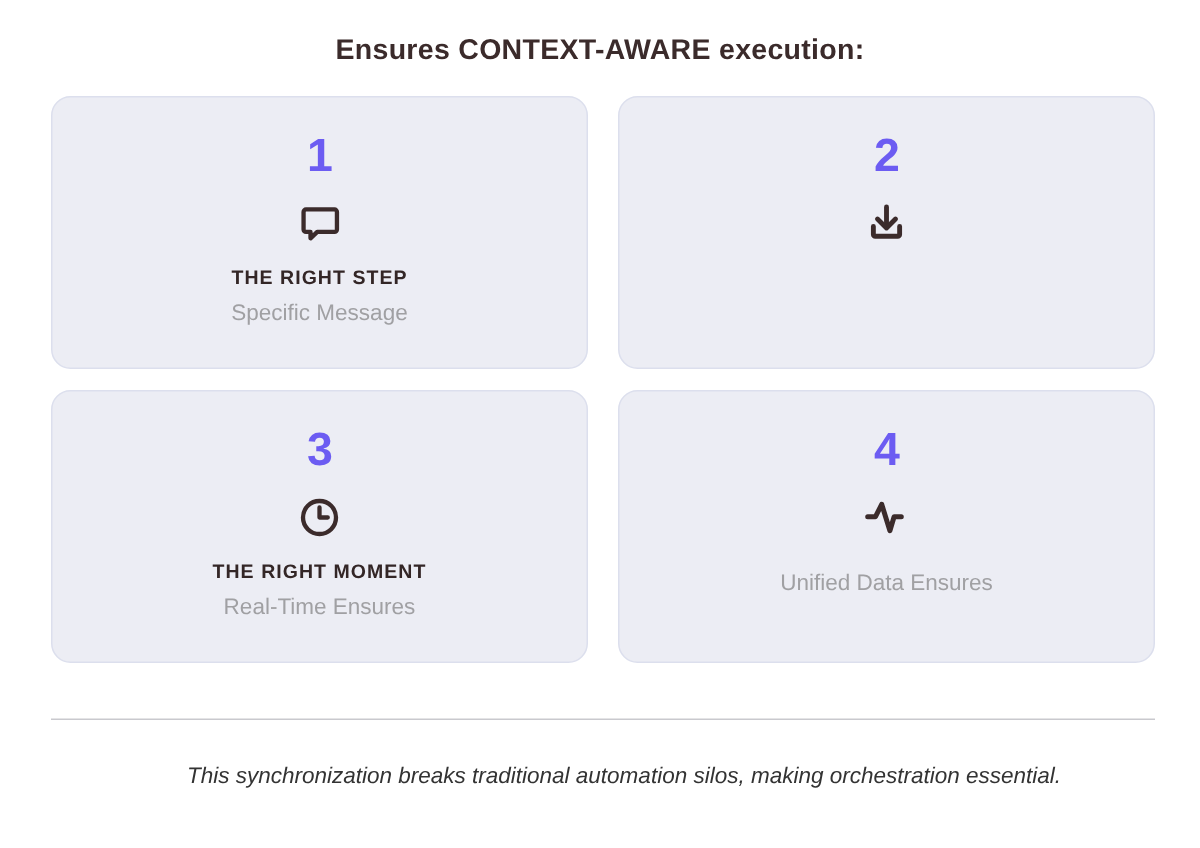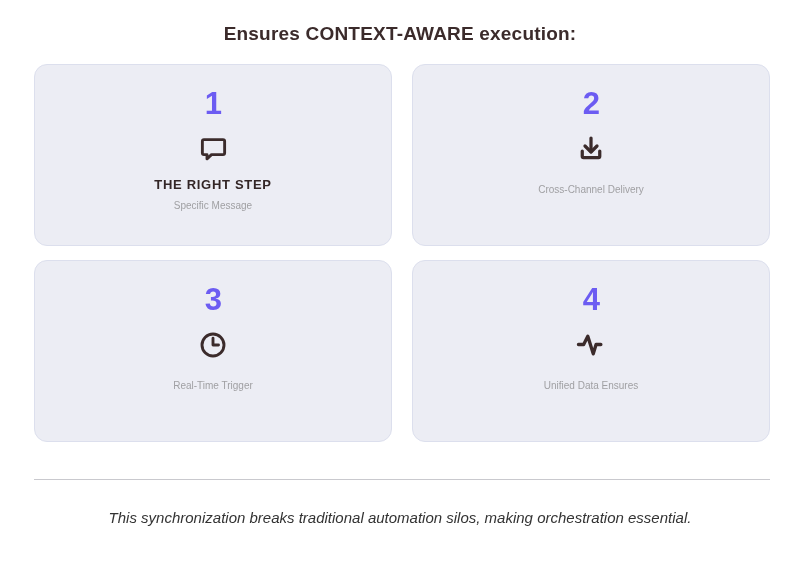--- a/index.html
+++ b/index.html
@@ -73,37 +73,37 @@
   }
   .card-title {
     font-size: 13px;
     font-weight: bold;
     color: #332626;
     letter-spacing: 0.7px;
     line-height: 1.2;
     text-align: center;
   }
   .card-subtitle {
-    font-size: 10px;
+    font-size: 15px;
     color: #a0a0a3;
     margin-top: 7px;
     line-height: 1.2;
     text-align: center;
   }
   .divider {
     position: absolute;
     left: 34px;
     top: 479px;
     width: 736px;
     height: 1px;
     background: #c9c9ce;
   }
   .footnote {
     position: absolute;
-    left: 32px;
+    left: 48px;
     top: 508px;
     width: 736px;
     text-align: center;
     font-size: 15px;
     font-style: italic;
     color: #333333;
     line-height: 1.3;
   }
 </style>
 </head>
@@ -128,32 +128,32 @@
 
     <div class="card">
       <div class="card-number">2</div>
       <div class="card-icon">
         <svg width="30" height="30" viewBox="0 0 24 24" fill="none" stroke="currentColor" stroke-width="2.6" stroke-linecap="round" stroke-linejoin="round">
           <path d="M12 3.2v10.6"></path>
           <path d="M7.2 9.6 12 14.4l4.8-4.8"></path>
           <path d="M5 13.6v4.2a1 1 0 0 0 1 1h12a1 1 0 0 0 1-1v-4.2"></path>
         </svg>
       </div>
-      <div class="card-subtitle">Cross-Channel Delivery</div>
     </div>
 
     <div class="card">
       <div class="card-number">3</div>
       <div class="card-icon">
         <svg width="30" height="30" viewBox="0 0 24 24" fill="none" stroke="currentColor" stroke-width="2.3" stroke-linecap="round" stroke-linejoin="round">
           <circle cx="12" cy="12" r="8.8"></circle>
           <path d="M12 6.6V12h4.4"></path>
         </svg>
       </div>
-      <div class="card-subtitle">Real-Time Trigger</div>
+      <div class="card-title">THE RIGHT MOMENT</div>
+      <div class="card-subtitle">Real-Time Ensures</div>
     </div>
 
     <div class="card">
       <div class="card-number">4</div>
       <div class="card-icon">
         <svg width="32" height="32" viewBox="0 0 24 24" fill="none" stroke="currentColor" stroke-width="2.5" stroke-linecap="round" stroke-linejoin="round">
           <path d="M2.6 11.6h3.9L9.6 5.4l4.1 13.2 2.1-7h3.6"></path>
         </svg>
       </div>
       <div class="card-subtitle">Unified Data Ensures</div>

